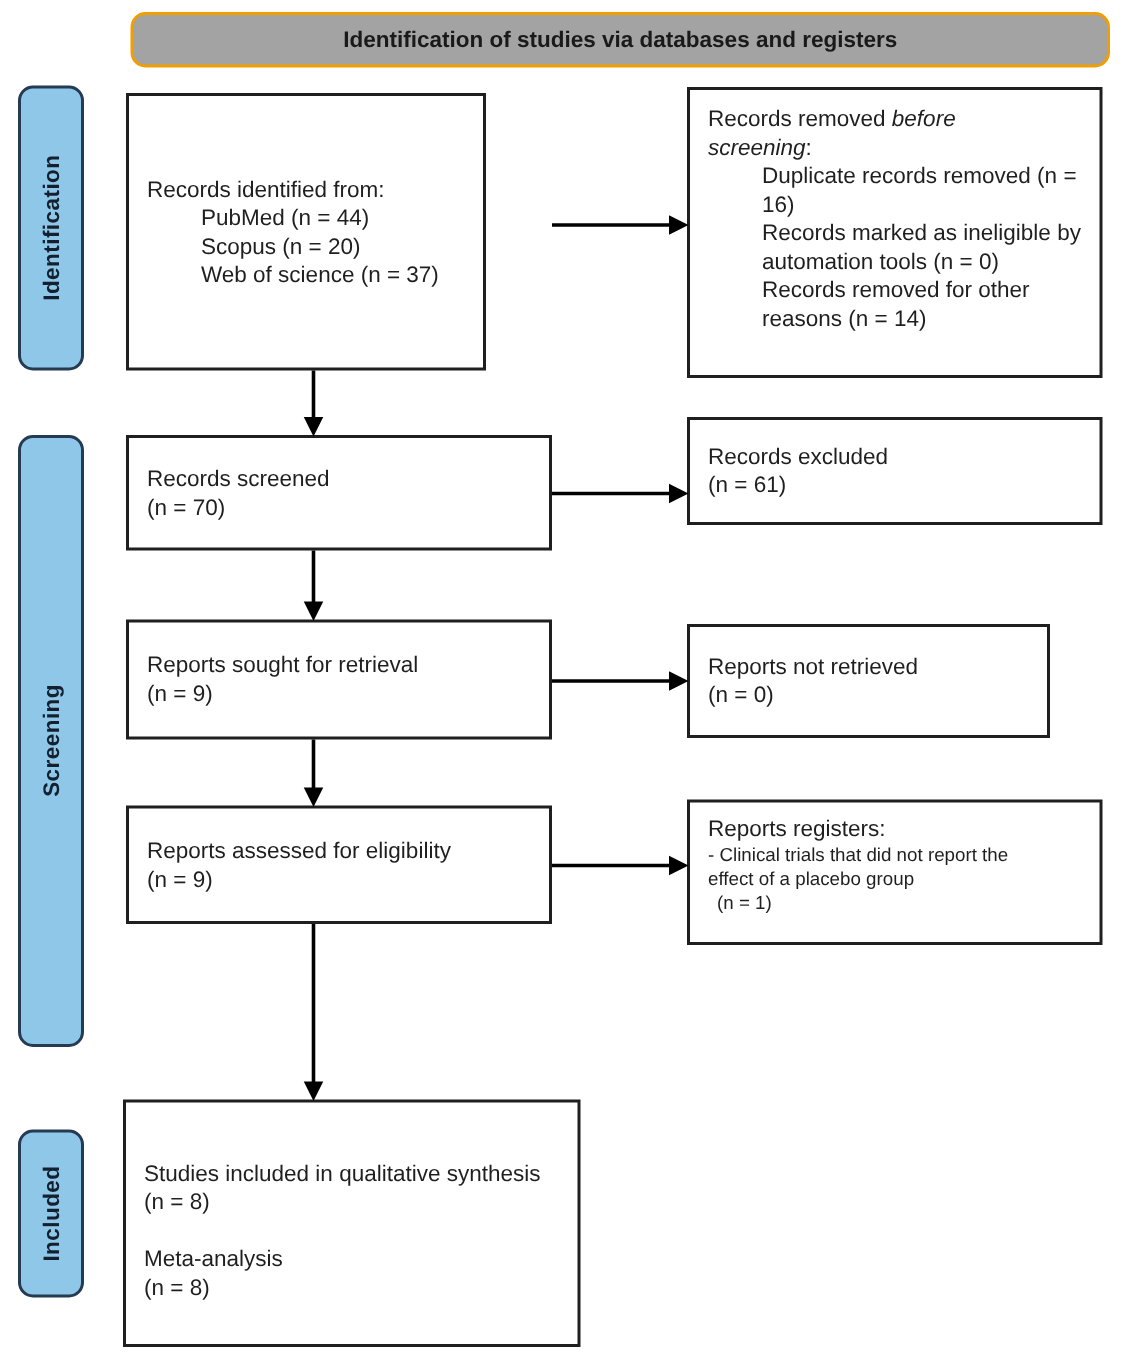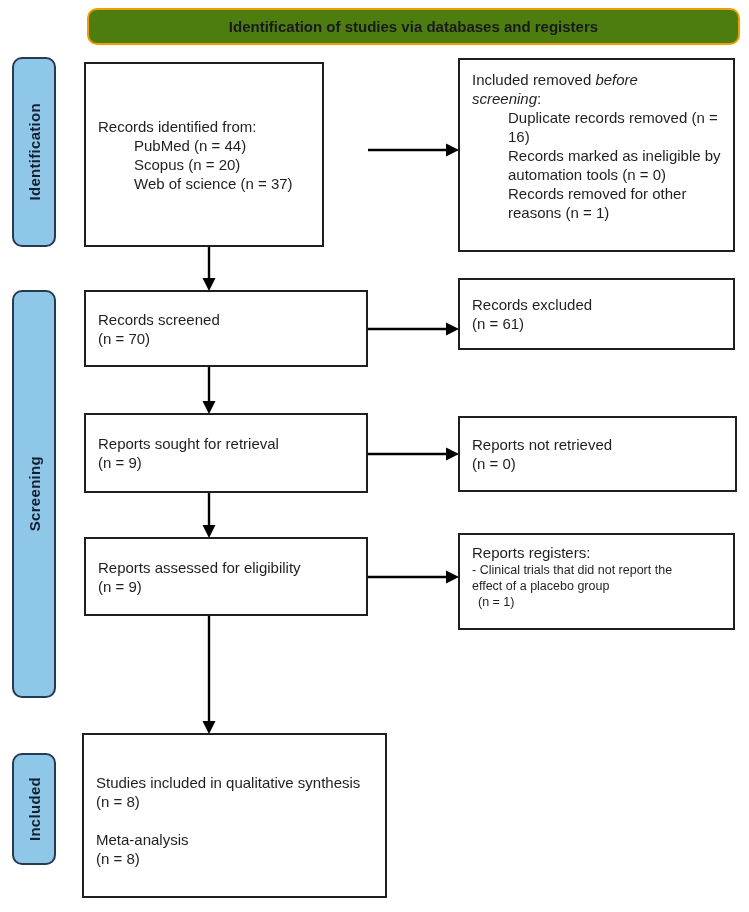--- a/index.html
+++ b/index.html
@@ -11,21 +11,21 @@
     font-family: "Liberation Sans", "DejaVu Sans", sans-serif;
     color: #1f1f1f;
     overflow: hidden;
   }
 
   
   .banner {
     position: absolute;
     left: 87px; top: 8px;
     width: 649px; height: 33px;
-    background: #4d7c0f;
+    background: #a3a3a3;
     border: 2px solid #EF9F00;
     border-radius: 10px;
     display: flex; align-items: center; justify-content: center;
     font-size: 15px; font-weight: bold; color: #1a1a1a;
   }
 
   
   .stage {
     position: absolute;
     background: #8FC7E9;
@@ -59,21 +59,21 @@
   .small { font-size: 12.5px; line-height: 16px; }
   .count-indent { padding-left: 6px; }
   .gap { height: 19px; }
   em { font-style: italic; }
 
   #box-identified   { left: 84px;  top: 62px;  width: 240px; height: 185px; }
   #box-removed      { left: 458px; top: 58px;  width: 277px; height: 194px; padding-top: 10px; }
   #box-screened     { left: 84px;  top: 290px; width: 284px; height: 77px; }
   #box-excluded     { left: 458px; top: 278px; width: 277px; height: 72px; }
   #box-sought       { left: 84px;  top: 413px; width: 284px; height: 80px; }
-  #box-notretrieved { left: 458px; top: 416px; width: 279px; height: 76px; }
+  #box-notretrieved { left: 458px; top: 416px; width: 242px; height: 76px; }
   #box-assessed     { left: 84px;  top: 537px; width: 284px; height: 79px; }
   #box-repexcluded  { left: 458px; top: 533px; width: 277px; height: 97px; padding-top: 8px; }
   #box-included     { left: 82px;  top: 733px; width: 305px; height: 165px; padding-top: 38px; }
 
   
   #arrows {
     position: absolute; left: 0; top: 0;
     width: 749px; height: 912px;
     pointer-events: none;
   }
@@ -100,24 +100,24 @@
   </div>
 
   <div class="box center" id="box-identified">
     <div>Records identified from:</div>
     <div class="indent">PubMed (n = 44)</div>
     <div class="indent">Scopus (n = 20)</div>
     <div class="indent">Web of science (n = 37)</div>
   </div>
 
   <div class="box" id="box-removed">
-    <div><span>Included removed </span><em>before</em><br><em>screening</em><span>:</span></div>
+    <div><span>Records removed </span><em>before</em><br><em>screening</em><span>:</span></div>
     <div class="indent">Duplicate records removed (n = 16)</div>
     <div class="indent">Records marked as ineligible by automation tools (n = 0)</div>
-    <div class="indent">Records removed for other reasons (n = 1)</div>
+    <div class="indent">Records removed for other reasons (n = 14)</div>
   </div>
 
   <div class="box center" id="box-screened">
     <div>Records screened</div>
     <div>(n = 70)</div>
   </div>
   <div class="box center" id="box-excluded">
     <div>Records excluded</div>
     <div>(n = 61)</div>
   </div>

